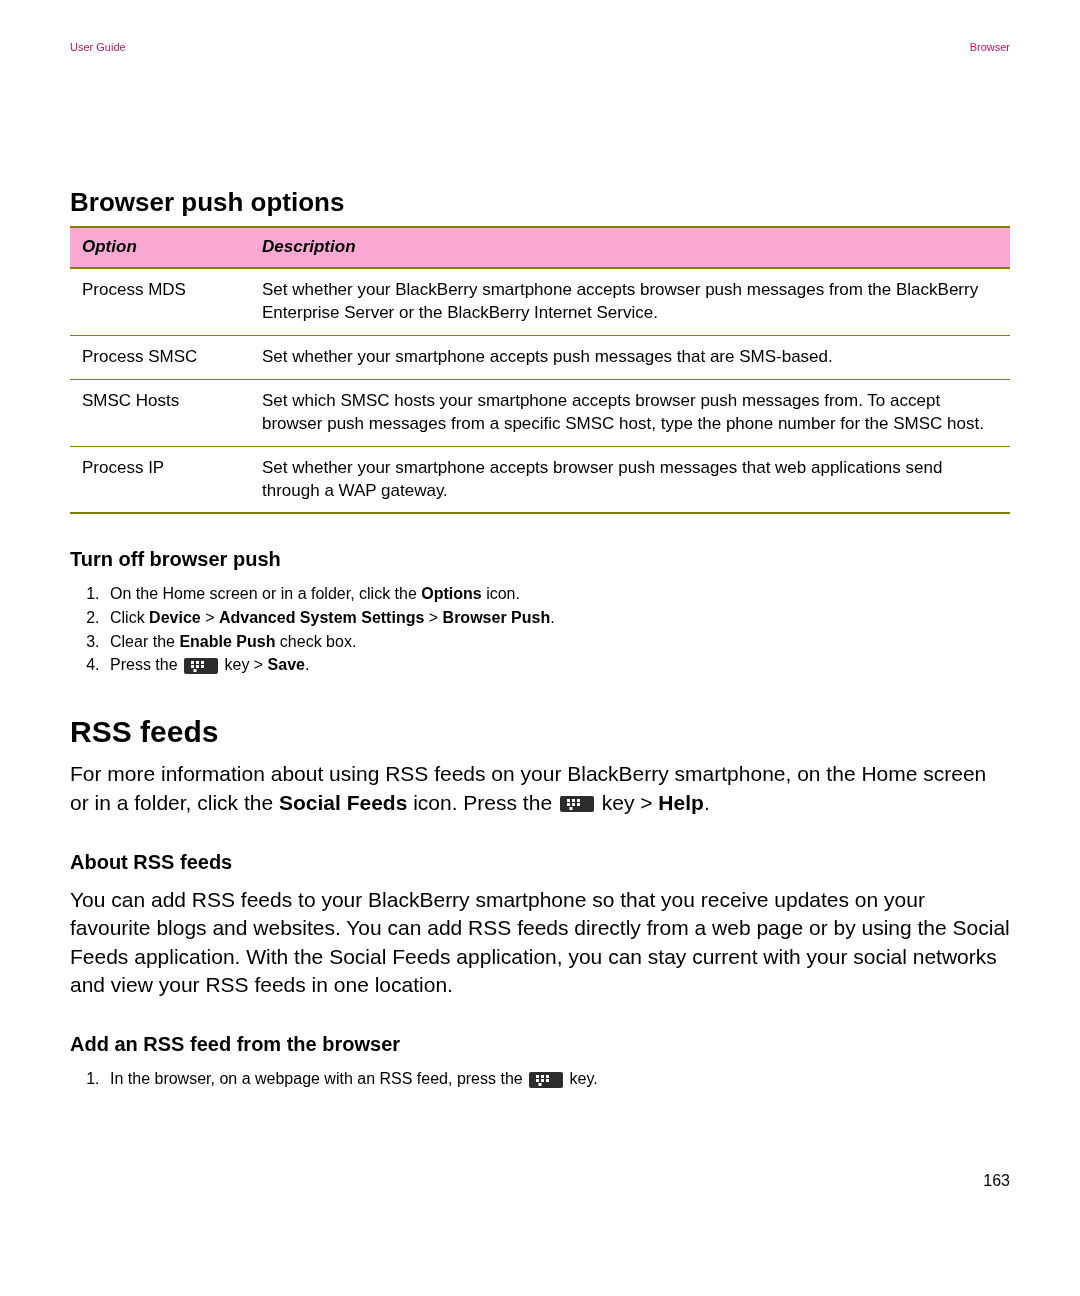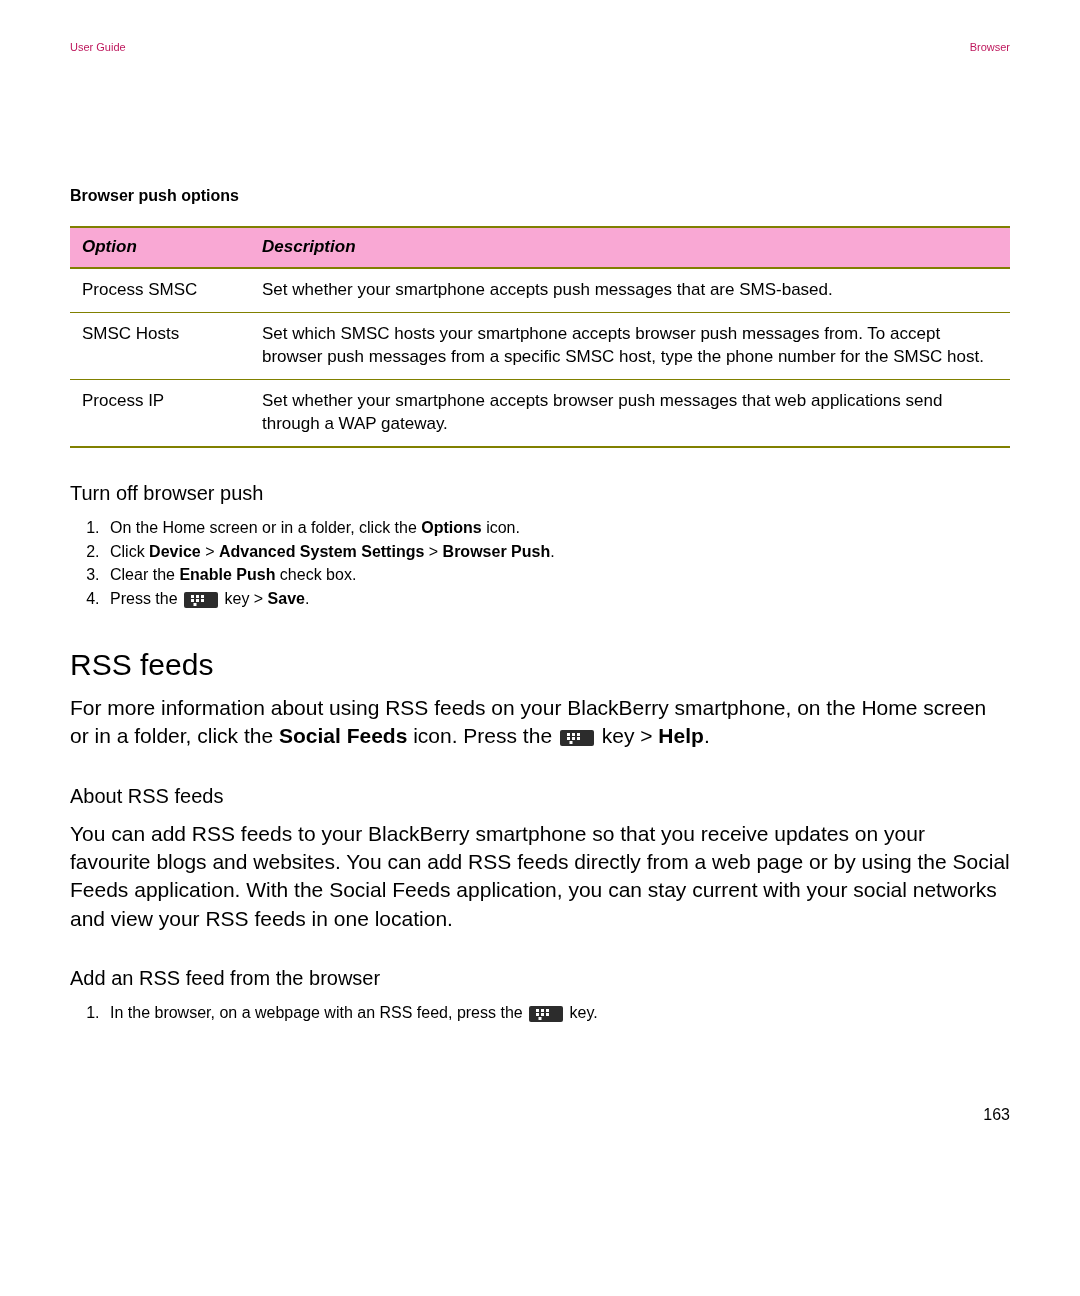--- a/index.html
+++ b/index.html
@@ -17,33 +17,33 @@
       line-height: 1.35;
     }
     .header-row {
       display: flex;
       justify-content: space-between;
       font-size: 11px;
       color: #be185d;
       margin-bottom: 130px;
     }
     h2.section {
-      font-size: 16px;
+      font-size: 26px;
       font-weight: bold;
-      margin-bottom: 20px;
+      margin-bottom: 6px;
     }
     h2.section-sub {
       font-size: 20px;
-      font-weight: normal;
+      font-weight: bold;
       margin-top: 32px;
       margin-bottom: 10px;
     }
     h1.chapter {
       font-size: 30px;
-      font-weight: normal;
+      font-weight: bold;
       margin-top: 36px;
       margin-bottom: 8px;
     }
     table.options {
       width: 100%;
       border-collapse: collapse;
       margin-bottom: 10px;
     }
     table.options thead th {
       background: #f9a8d4;
@@ -127,20 +127,24 @@
 
 <table class="options">
   <thead>
     <tr>
       <th>Option</th>
       <th>Description</th>
     </tr>
   </thead>
   <tbody>
     <tr>
+      <td>Process MDS</td>
+      <td>Set whether your BlackBerry smartphone accepts browser push messages from the BlackBerry Enterprise Server or the BlackBerry Internet Service.</td>
+    </tr>
+    <tr>
       <td>Process SMSC</td>
       <td>Set whether your smartphone accepts push messages that are SMS-based.</td>
     </tr>
     <tr>
       <td>SMSC Hosts</td>
       <td>Set which SMSC hosts your smartphone accepts browser push messages from. To accept browser push messages from a specific SMSC host, type the phone number for the SMSC host.</td>
     </tr>
     <tr>
       <td>Process IP</td>
       <td>Set whether your smartphone accepts browser push messages that web applications send through a WAP gateway.</td>

